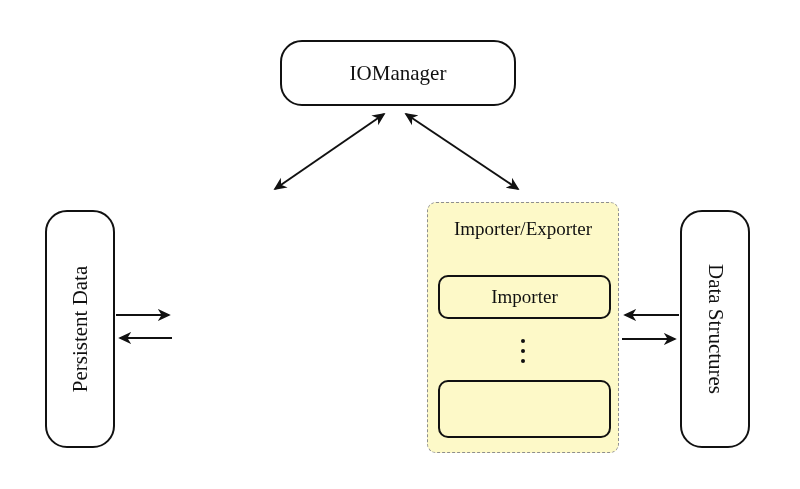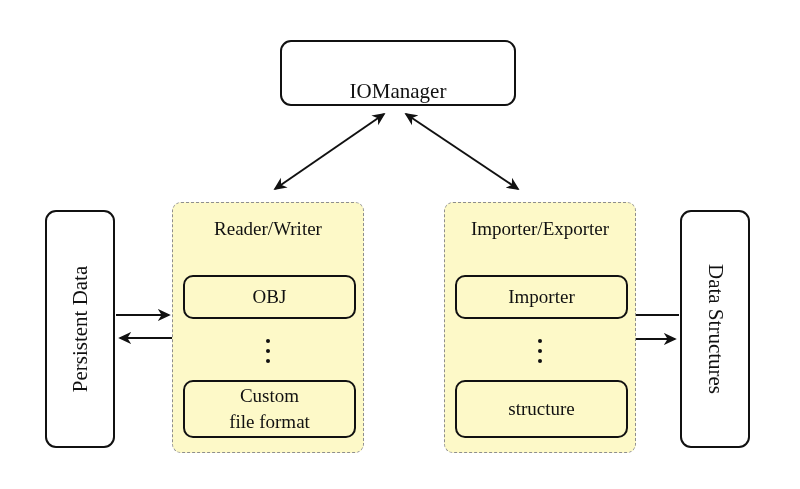--- a/index.html
+++ b/index.html
@@ -27,23 +27,23 @@
     pointer-events:none;
   }
   .arrow-layer line{
     stroke:var(--arrow);
     stroke-width:2;
   }
   .node{
     position:absolute;
     box-sizing:border-box;
     border:2.5px solid var(--node-border);
-    border-radius:11px;
+    border-radius:22px;
     background:var(--background);
-    display:flex;align-items:flex-end;justify-content:center;
+    display:flex;align-items:center;justify-content:center;
     text-align:center;
     font-family:Liberation Serif, serif;
   }
   .node-iomanager{
     left:280px;top:40px;width:236px;height:66px;
     font-size:21px;
   }
   .node-vertical{
     width:70px;height:238px;top:210px;
   }
@@ -58,21 +58,21 @@
   .vlabel-down{transform:translate(-50%,-50%) rotate(90deg);}
   .panel{
     position:absolute;
     top:202px;width:192px;height:251px;
     box-sizing:border-box;
     background:var(--panel-fill);
     border:1.6px dashed var(--panel-border);
     border-radius:9px;
   }
   .panel-left{left:172px;}
-  .panel-right{left:427px;margin-left:17px;}
+  .panel-right{left:427px;}
   .panel-title{
     position:absolute;left:0;top:15px;width:100%;
     text-align:center;
     font-size:19px;
   }
   .inner-box{
     position:absolute;left:10px;width:173px;
     box-sizing:border-box;
     border:2.5px solid var(--node-border);
     border-radius:10px;
@@ -121,46 +121,29 @@
   </div>
 
   <div class="node node-vertical node-persistent">
     <span class="vlabel vlabel-up">Persistent Data</span>
   </div>
 
   <div class="node node-vertical node-datastruct">
     <span class="vlabel vlabel-down">Data Structures</span>
   </div>
 
-  <div class="panel panel-left">
-    <div class="panel-title">Reader/Writer</div>
-    <div class="inner-box inner-box-1">
-      <span>OBJ</span>
-      <span></span>
-    </div>
-    <div class="vdots">
-        <i></i>
-        <i></i>
-        <i></i>
-      </div>
-    <div class="inner-box inner-box-2">
-      <span>Custom</span>
-      <span>file format</span>
-    </div>
-  </div>
 
   <div class="panel panel-right">
     <div class="panel-title">Importer/Exporter</div>
     <div class="inner-box inner-box-1">
       <span>Importer</span>
       <span></span>
     </div>
     <div class="vdots">
         <i></i>
         <i></i>
         <i></i>
       </div>
     <div class="inner-box inner-box-2">
-      <span>structure</span>
     </div>
   </div>
 
 </div>
 
 </body></html>

